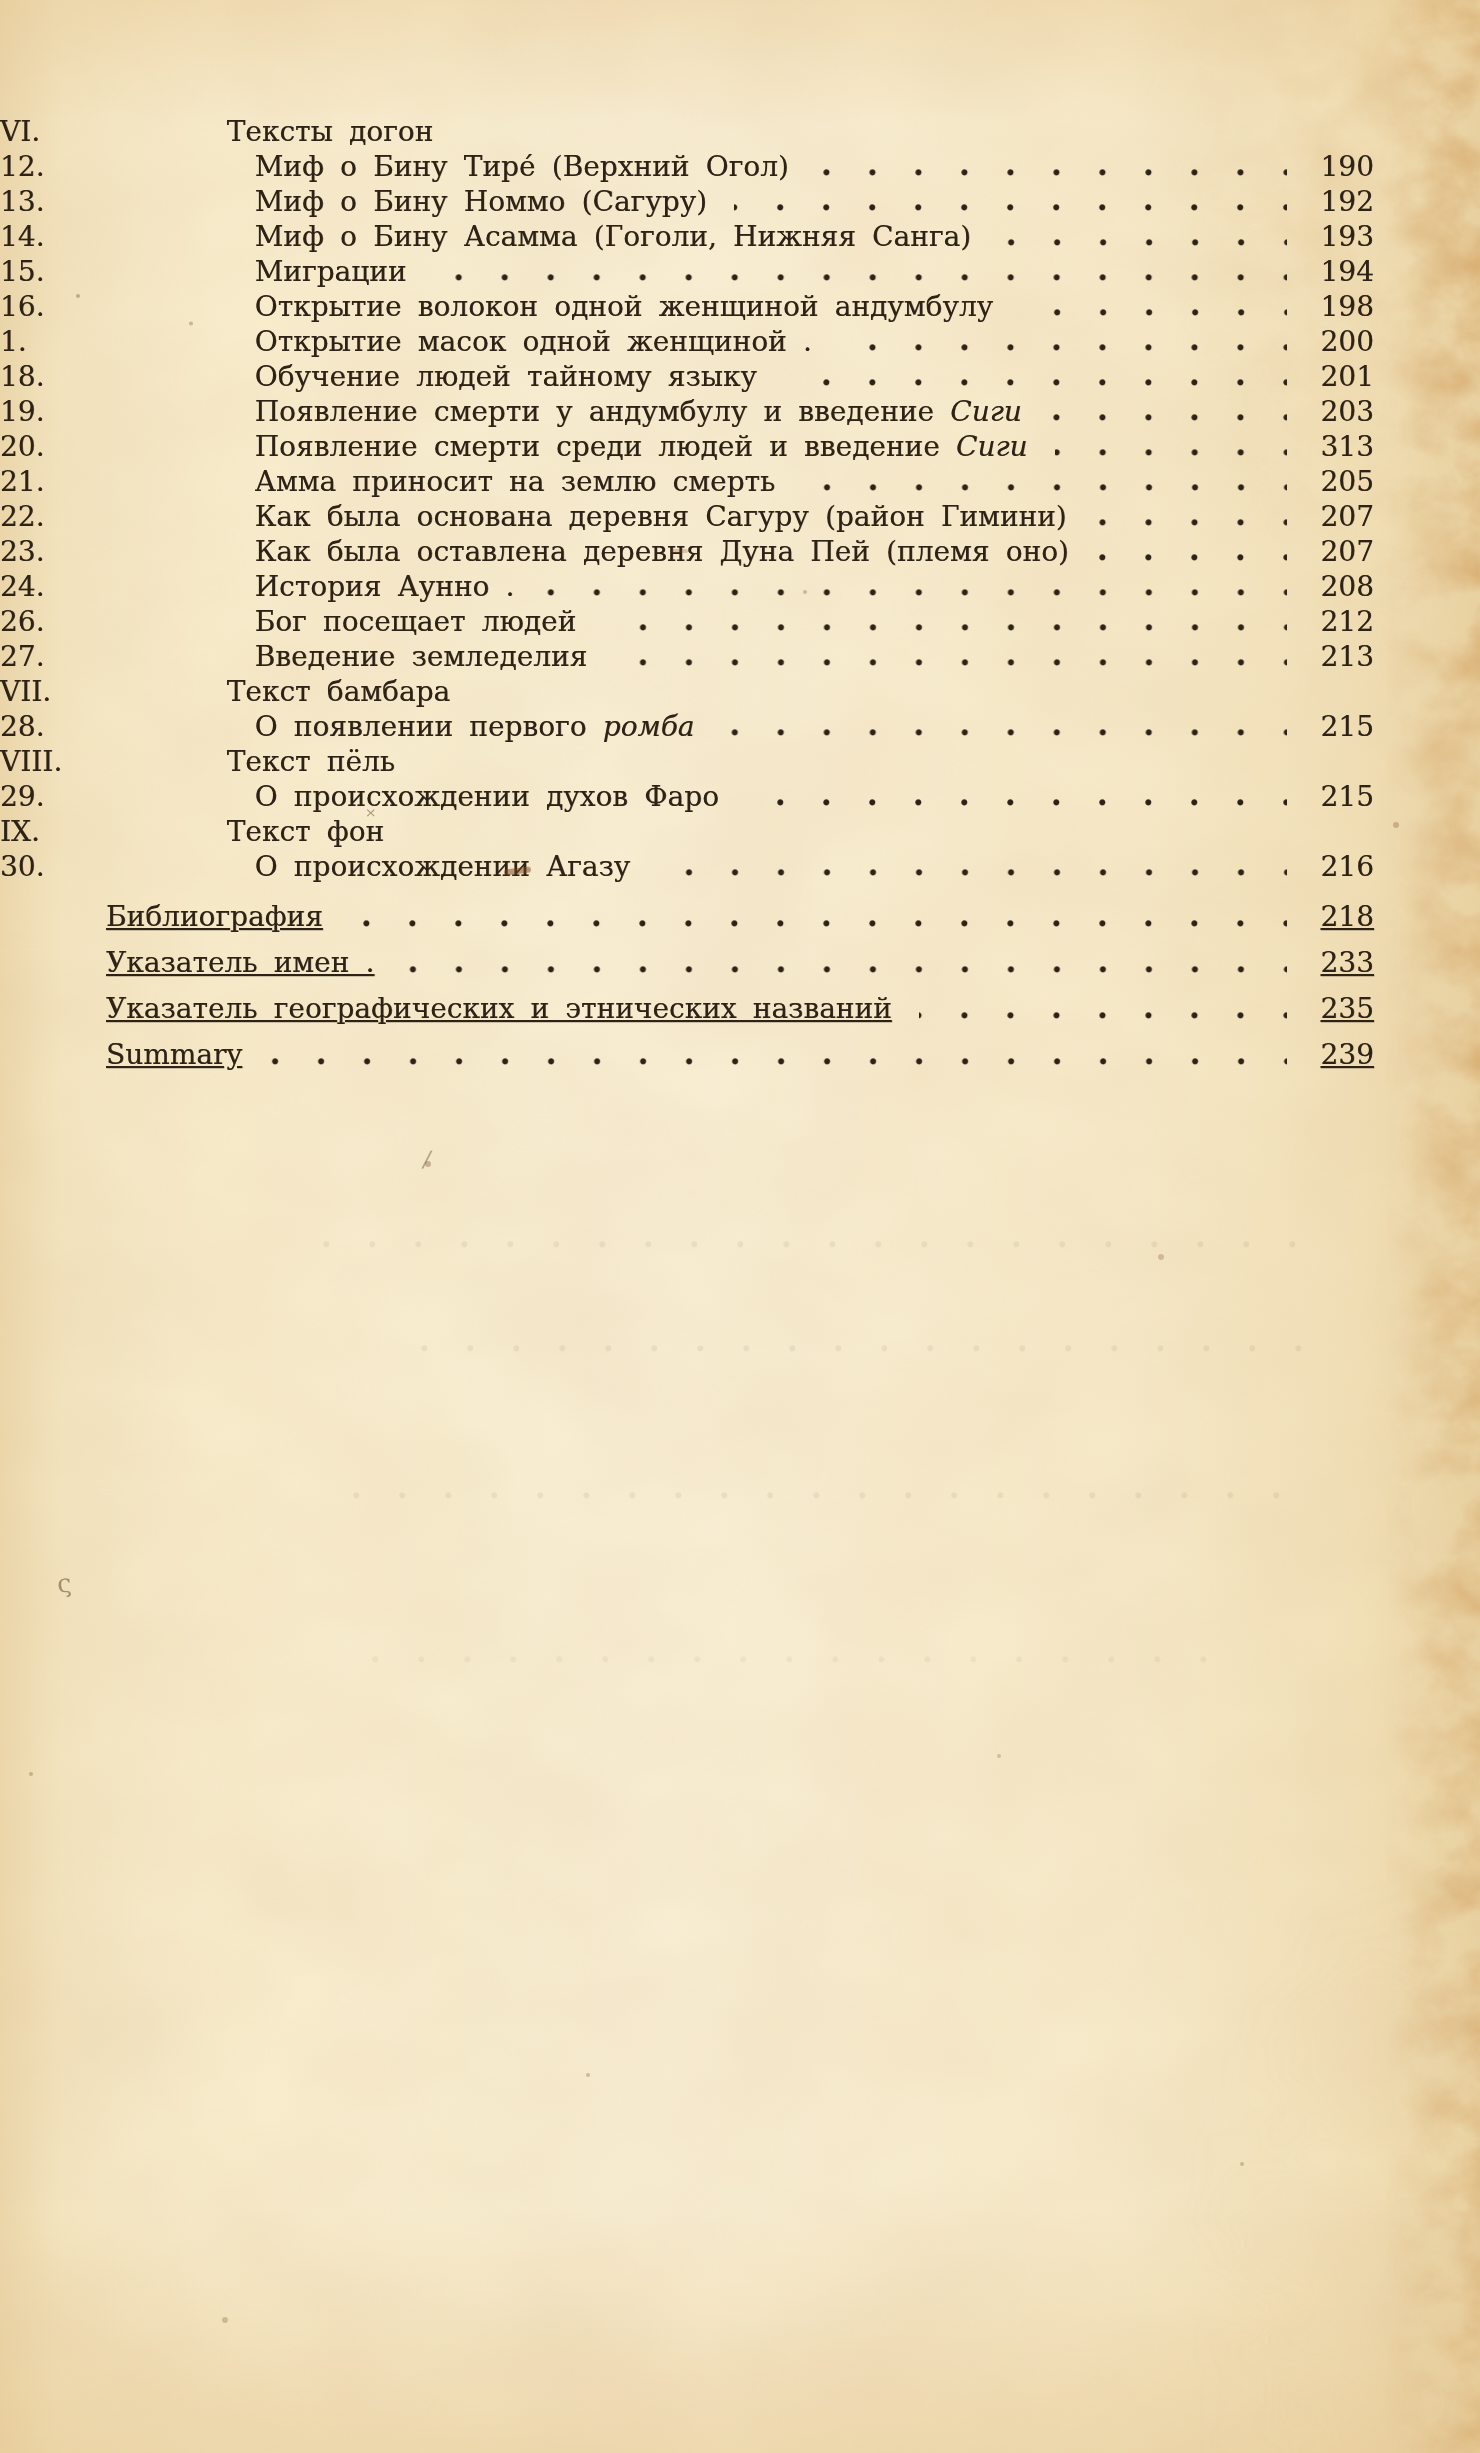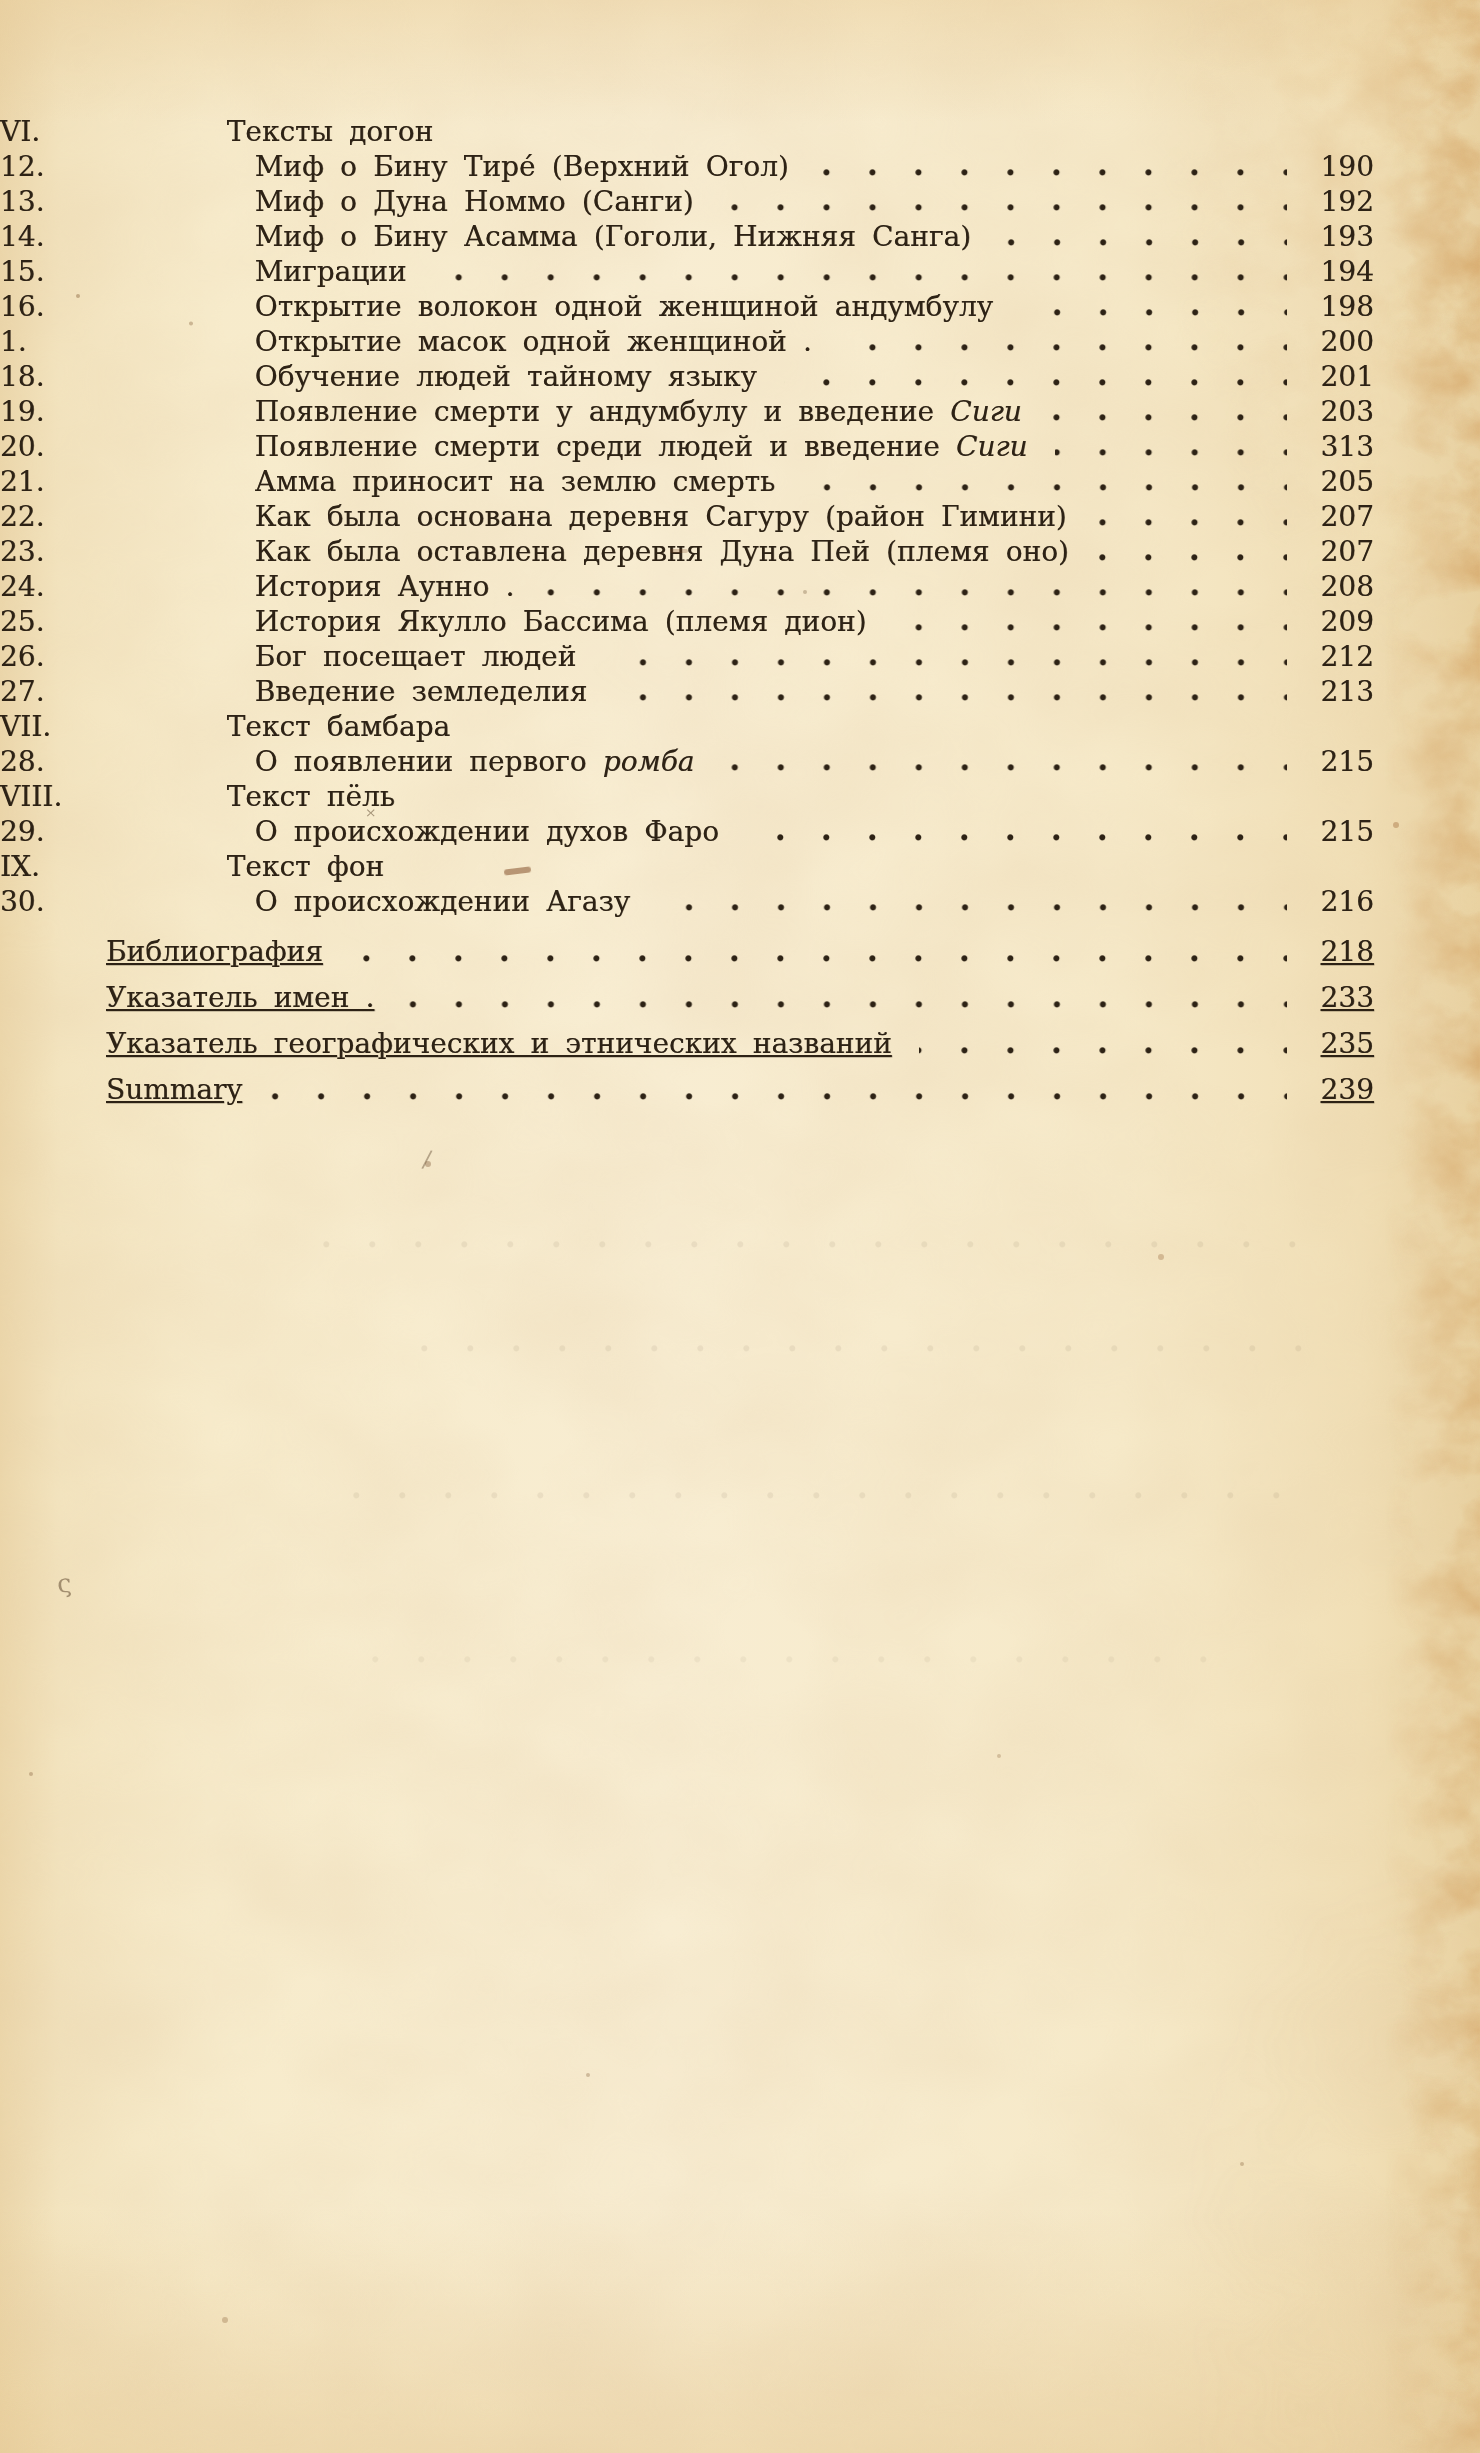--- a/index.html
+++ b/index.html
@@ -109,21 +109,21 @@
 
   </div>
     <div class="row item">
     <span class="num">12.</span>
     <span class="title"><span class="t">Миф о Бину Тире́ (Верхний Огол)</span></span>
     <span class="leader"></span>
     <span class="page">190</span>
   </div>
     <div class="row item">
     <span class="num">13.</span>
-    <span class="title"><span class="t">Миф о Дуна Номмо (Санги)</span></span>
+    <span class="title"><span class="t">Миф о Бину Номмо (Сагуру)</span></span>
     <span class="leader"></span>
     <span class="page">192</span>
   </div>
     <div class="row item">
     <span class="num">14.</span>
     <span class="title"><span class="t">Миф о Бину Асамма (Гоголи, Нижняя Санга)</span></span>
     <span class="leader"></span>
     <span class="page">193</span>
   </div>
     <div class="row item">
@@ -178,26 +178,20 @@
     <span class="num">23.</span>
     <span class="title"><span class="t">Как была оставлена деревня Дуна Пей (племя оно)</span></span>
     <span class="leader"></span>
     <span class="page">207</span>
   </div>
     <div class="row item">
     <span class="num">24.</span>
     <span class="title"><span class="t">История Аунно .</span></span>
     <span class="leader"></span>
     <span class="page">208</span>
-  </div>
-    <div class="row item">
-    <span class="num">25.</span>
-    <span class="title"><span class="t">История Якулло Бассима (племя дион)</span></span>
-    <span class="leader"></span>
-    <span class="page">209</span>
   </div>
     <div class="row item">
     <span class="num">26.</span>
     <span class="title"><span class="t">Бог посещает людей</span></span>
     <span class="leader"></span>
     <span class="page">212</span>
   </div>
     <div class="row item">
     <span class="num">27.</span>
     <span class="title"><span class="t">Введение земледелия</span></span>

